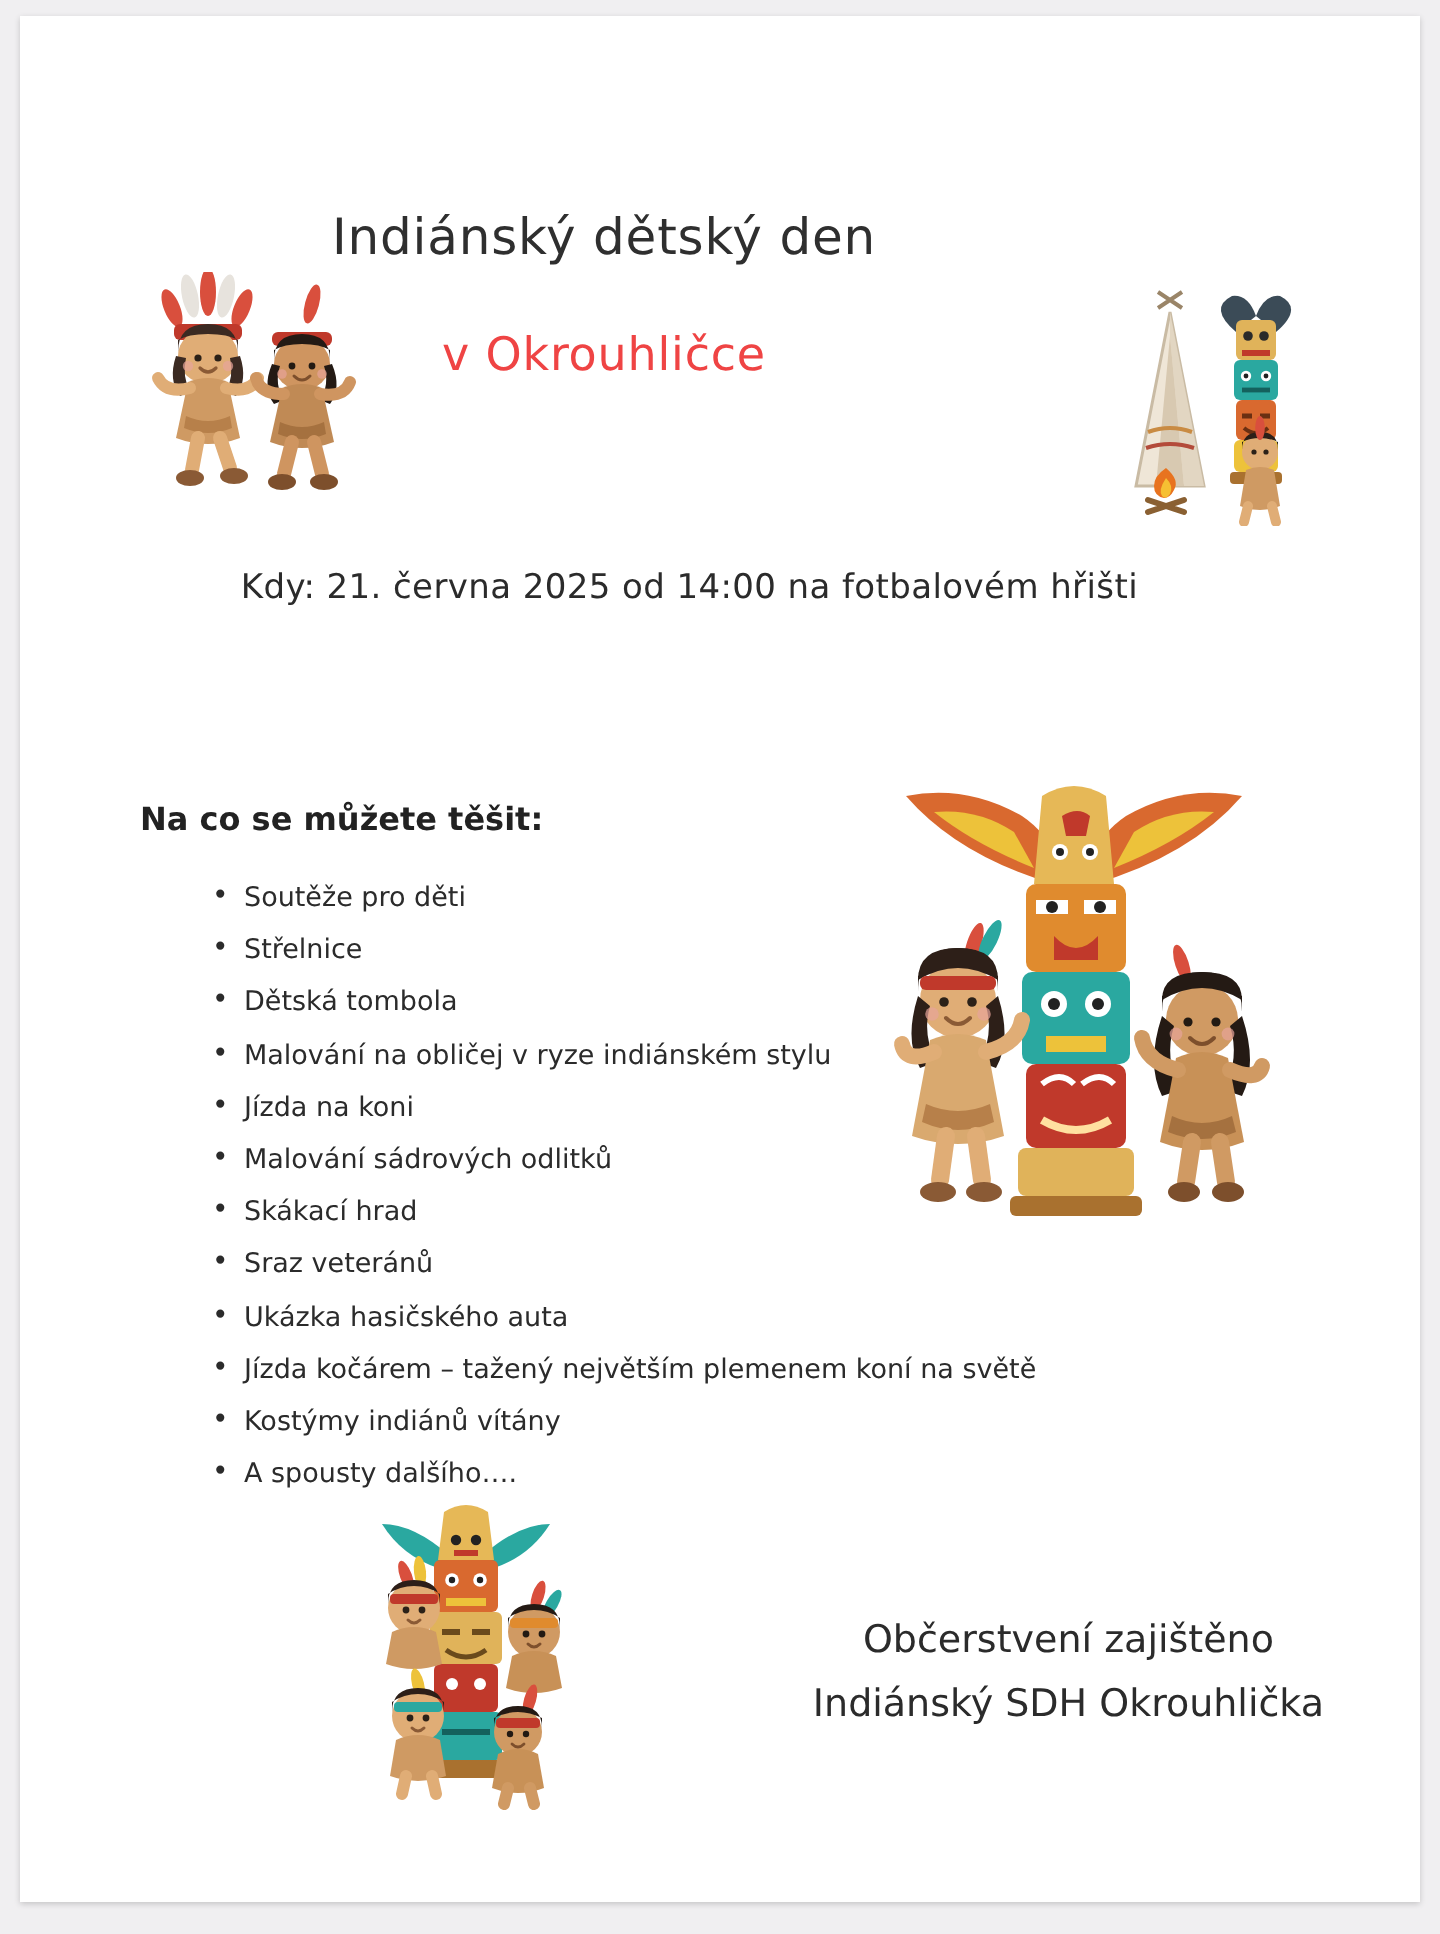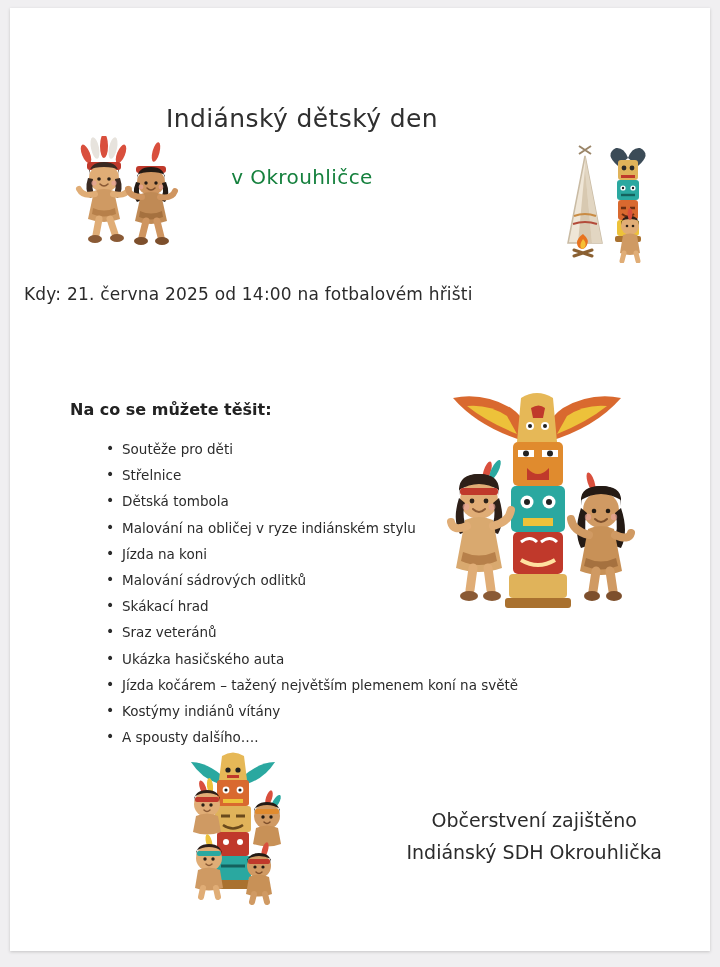--- a/index.html
+++ b/index.html
@@ -35,36 +35,35 @@
     text-align: center;
   }
   .title-line-1 {
     font-family: "DejaVu Sans", sans-serif;
     font-size: 25px;
     color: #2f2f2f;
     letter-spacing: 0.4px;
   }
   .title-line-2 {
     font-family: "DejaVu Sans", sans-serif;
-    font-size: 20px;
-    color: #15803d;
+    font-size: 23px;
+    color: #ef4444;
     margin-top: 32px;
     letter-spacing: 0.4px;
   }
 
   .date-line {
     position: absolute;
     left: 0;
     top: 276px;
     width: 559px;
-    text-align: left;
+    text-align: right;
     font-size: 17px;
     color: #2b2b2b;
     letter-spacing: 0.2px;
-    padding-left: 14px;
   }
 
   
   .section-heading {
     position: absolute;
     left: 60px;
     top: 392px;
     font-size: 16px;
     font-weight: bold;
     color: #222;

